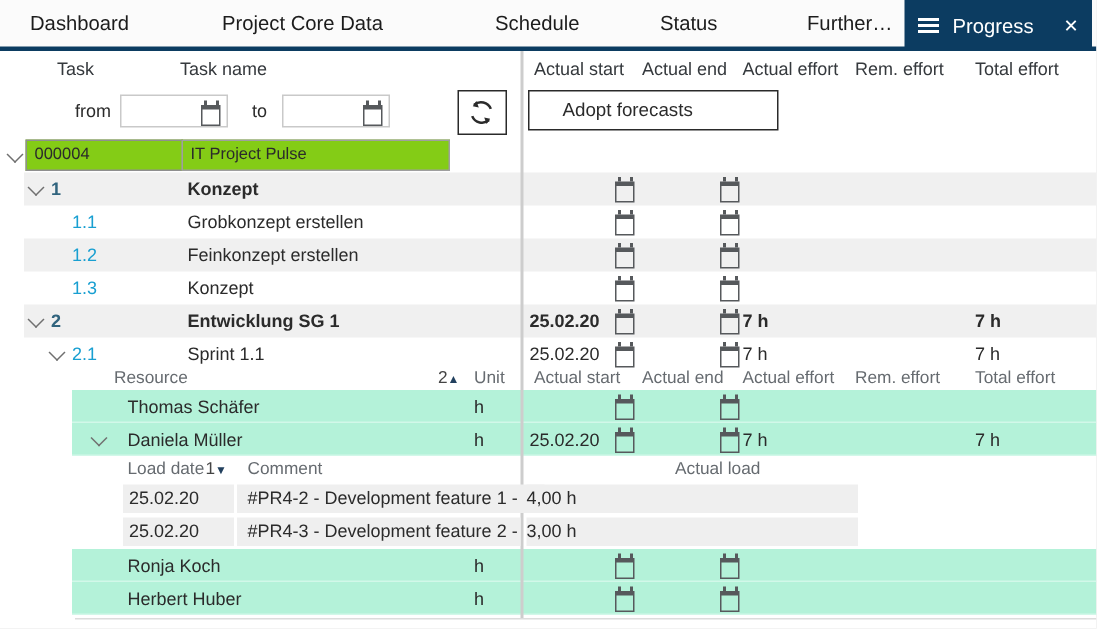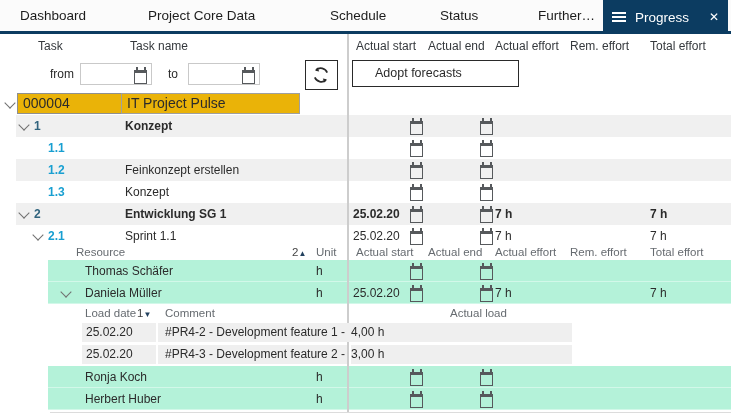--- a/index.html
+++ b/index.html
@@ -25,33 +25,33 @@
   .bold{font-weight:bold;}
 
   
   .dinput{width:72px;height:22px;border:1px solid #c9c9c9;background:#fff;box-sizing:border-box;}
   .btn-dark{border:1.6px solid #2a2a2a;background:#fff;box-sizing:border-box;}
 
   
   .stripe{left:16px;right:0;height:22px;background:#f0f0f0;}
   .rowtxt{height:22px;line-height:22px;}
   .num1{color:#31647e;font-weight:bold;}
-  .num2{color:#189fd1;font-weight:bold;}
+  .num2{color:#189fd1;font-weight:normal;}
   .green{left:48px;right:0;height:22px;background:#b4f2d9;border-bottom:1px solid #d2f8e9;box-sizing:border-box;}
   .gcell{background:#efefef;height:19px;line-height:19px;box-sizing:border-box;}
 
   
   .cal{position:absolute;width:11px;height:10px;border:1.5px solid #56595c;border-top-width:3px;background:transparent;}
   .cal::before,.cal::after{content:"";position:absolute;top:-6px;width:2px;height:3px;background:#56595c;}
   .cal::before{left:0.5px;} .cal::after{right:0.5px;}
   .chev{position:absolute;width:7px;height:7px;border-left:1.5px solid #707070;border-bottom:1.5px solid #707070;transform:rotate(-45deg);}
   .tri{font-size:8px;color:#22405e;}
   .sortnum{color:#444;}
   .divider{position:absolute;left:347px;top:34px;width:2px;height:378px;background:#cdcdcd;}
-  .idbox{border:1px solid #8f8f8f;background:#eab308;box-sizing:border-box;height:21px;line-height:19px;padding-left:5px;font-size:14px;}
+  .idbox{border:1px solid #8f8f8f;background:#84cc16;box-sizing:border-box;height:21px;line-height:19px;padding-left:5px;font-size:11px;}
 </style>
 </head>
 <body>
 
 <div class="screen">
 
   <div class="tabbar">
     <div class="tab" style="left:20px">Dashboard</div>
     <div class="tab" style="left:148px">Project Core Data</div>
     <div class="tab" style="left:330px">Schedule</div>
@@ -74,21 +74,21 @@
   <div class="abs stripe" style="top:203px"></div>
 
   <div class="abs green" style="top:260px"></div>
   <div class="abs green" style="top:282px"></div>
   <div class="abs green" style="top:366px"></div>
   <div class="abs green" style="top:388px"></div>
 
   <div class="divider"></div>
 
   <div class="abs hdr-lbl" style="left:38px;top:34px">Task</div>
-  <div class="abs hdr-lbl" style="left:130px;top:34px">Task name</div>
+  <div class="abs hdr-lbl" style="left:120px;top:34px">Task name</div>
   <div class="abs hdr-lbl" style="left:356px;top:34px">Actual start</div>
   <div class="abs hdr-lbl" style="left:428px;top:34px">Actual end</div>
   <div class="abs hdr-lbl rbox" style="left:495px;top:34px;width:73px">Actual effort</div>
   <div class="abs hdr-lbl rbox" style="left:570px;top:34px;width:71px">Rem. effort</div>
   <div class="abs hdr-lbl rbox" style="left:650px;top:34px;width:77px">Total effort</div>
 
   <div class="abs" style="left:50px;top:62px;height:24px;line-height:24px">from</div>
   <div class="abs dinput" style="left:80px;top:63px">
     <span style="position:absolute;left:3px;top:2px;line-height:18px"></span>
     <span class="cal" style="right:4px;top:6px;position:absolute"></span>
@@ -112,20 +112,21 @@
   <div class="abs idbox" style="left:17px;top:93px;width:105px">000004</div>
   <div class="abs idbox" style="left:121px;top:93px;width:179px;border-color:#9f9f9f">IT Project Pulse</div>
 
   <span class="chev" style="left:20px;top:121px"></span>
   <div class="abs rowtxt num1" style="left:34px;top:115px">1</div>
   <div class="abs rowtxt bold" style="left:125px;top:115px">Konzept</div>
   <span class="cal" style="left:410px;top:121px"></span>
   <span class="cal" style="left:480px;top:121px"></span>
 
   <div class="abs rowtxt num2" style="left:48px;top:137px">1.1</div>
+  <div class="abs rowtxt" style="left:125px;top:137px">Grobkonzept erstellen</div>
   <span class="cal" style="left:410px;top:143px"></span>
   <span class="cal" style="left:480px;top:143px"></span>
 
   <div class="abs rowtxt num2" style="left:48px;top:159px">1.2</div>
   <div class="abs rowtxt" style="left:125px;top:159px">Feinkonzept erstellen</div>
   <span class="cal" style="left:410px;top:165px"></span>
   <span class="cal" style="left:480px;top:165px"></span>
 
   <div class="abs rowtxt num2" style="left:48px;top:181px">1.3</div>
   <div class="abs rowtxt" style="left:125px;top:181px">Konzept</div>

